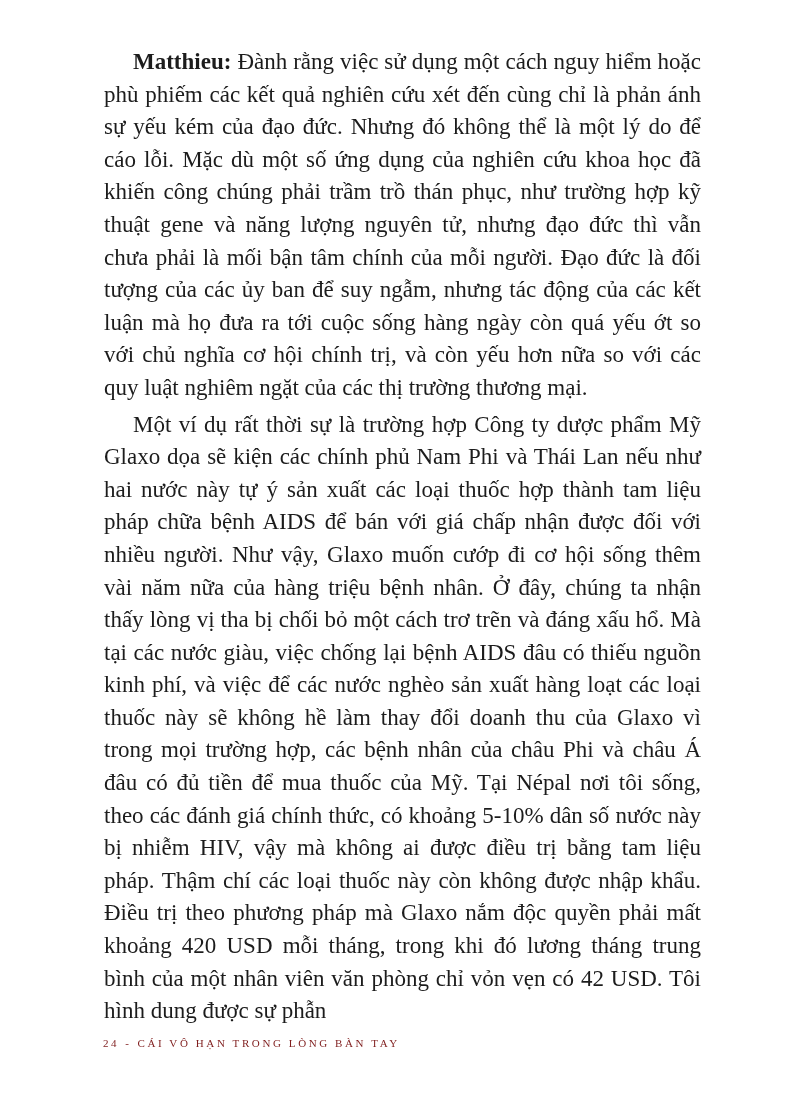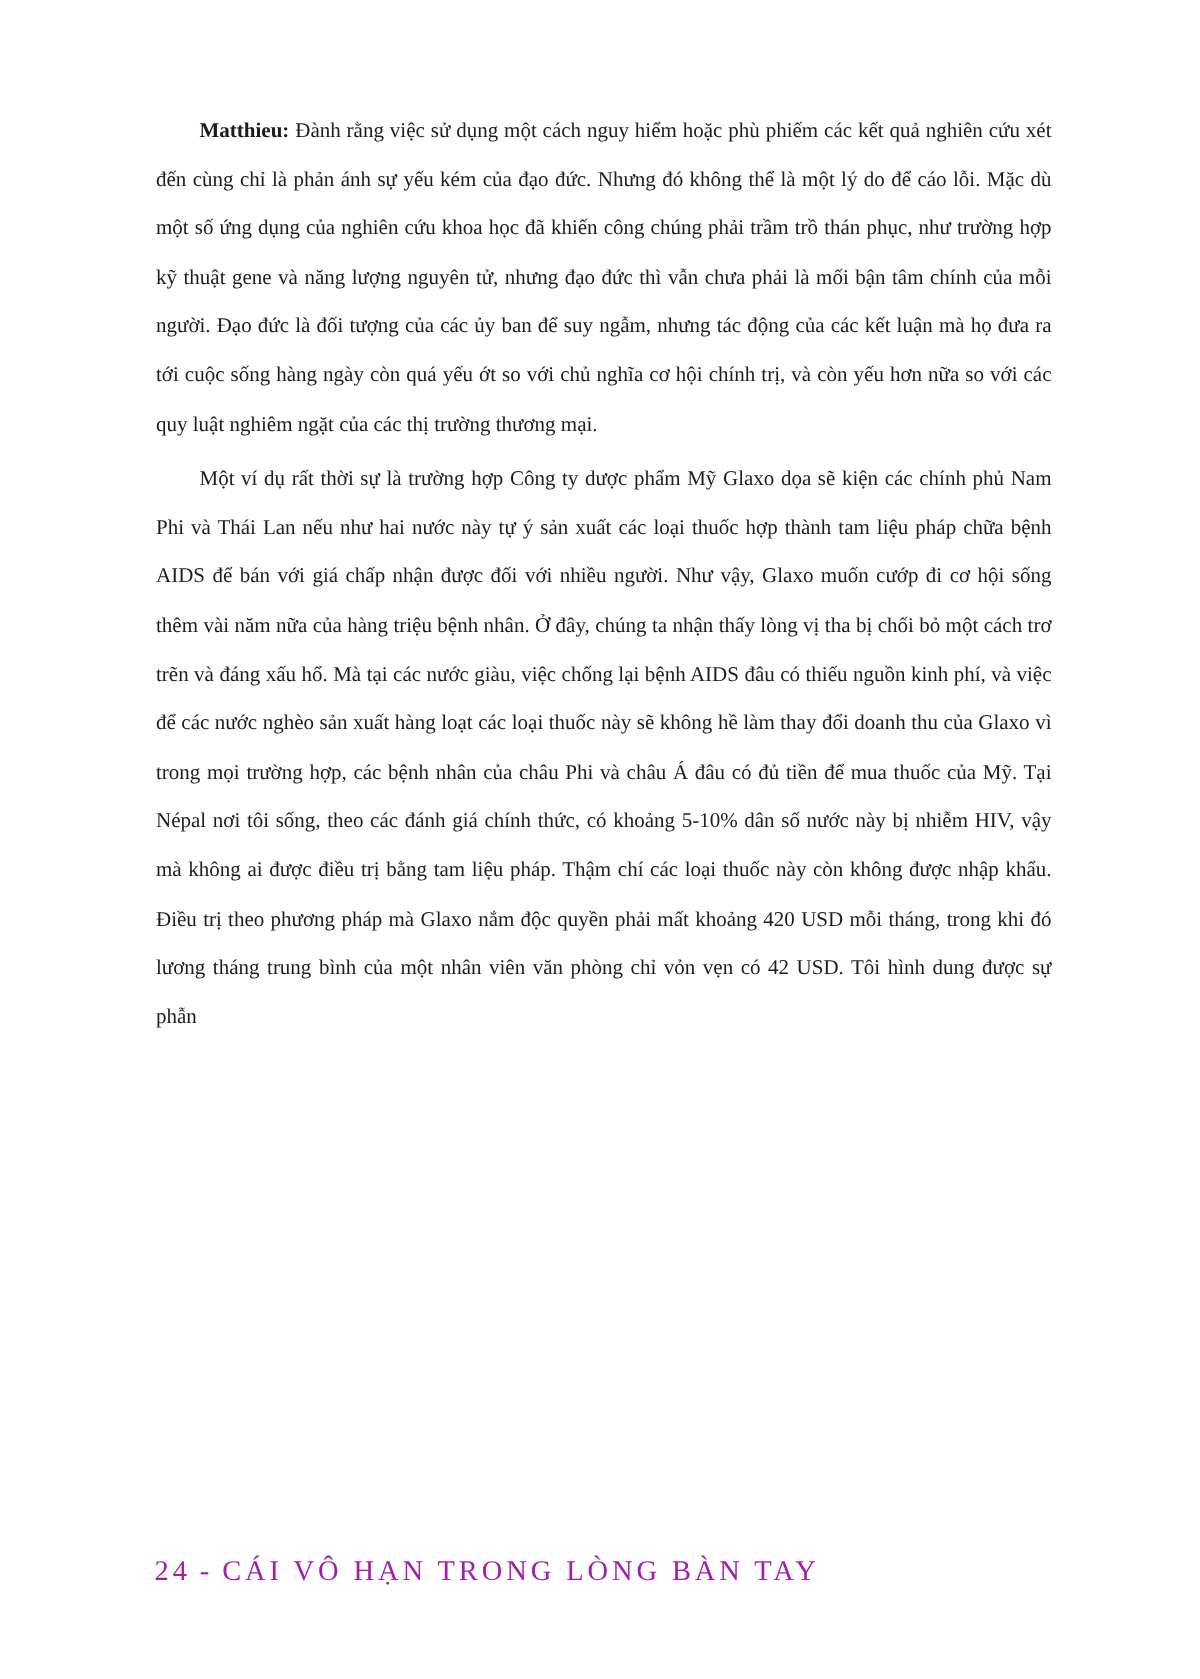--- a/index.html
+++ b/index.html
@@ -10,24 +10,24 @@
     body {
       width: 800px;
       height: 1119px;
       position: relative;
       overflow: hidden;
       color: #1c1c1c;
     }
     .page-body {
       position: absolute;
       left: 104px;
-      top: 72px;
+      top: 46px;
       width: 597px;
       font-family: "Liberation Serif", "DejaVu Serif", serif;
-      font-size: 14px;
+      font-size: 23px;
       line-height: 32.6px;
     }
     .paragraph {
       margin: 0;
       text-indent: 29px;
       text-align: justify;
       text-align-last: left;
       hyphens: none;
     }
     .paragraph + .paragraph {
@@ -36,23 +36,23 @@
     .speaker {
       font-weight: bold;
     }
     .emph {
     }
     .footer {
       position: absolute;
       left: 103px;
       top: 1037px;
       font-family: "Liberation Serif", "DejaVu Serif", serif;
-      font-size: 19px;
+      font-size: 11px;
       letter-spacing: 2.6px;
-      color: #a21caf;
+      color: #7f1d1d;
       white-space: nowrap;
     }
     .footer .sep {
       margin: 0 6px;
     }
   </style>
 </head>
 <body>
 
 <div class="page-body">

